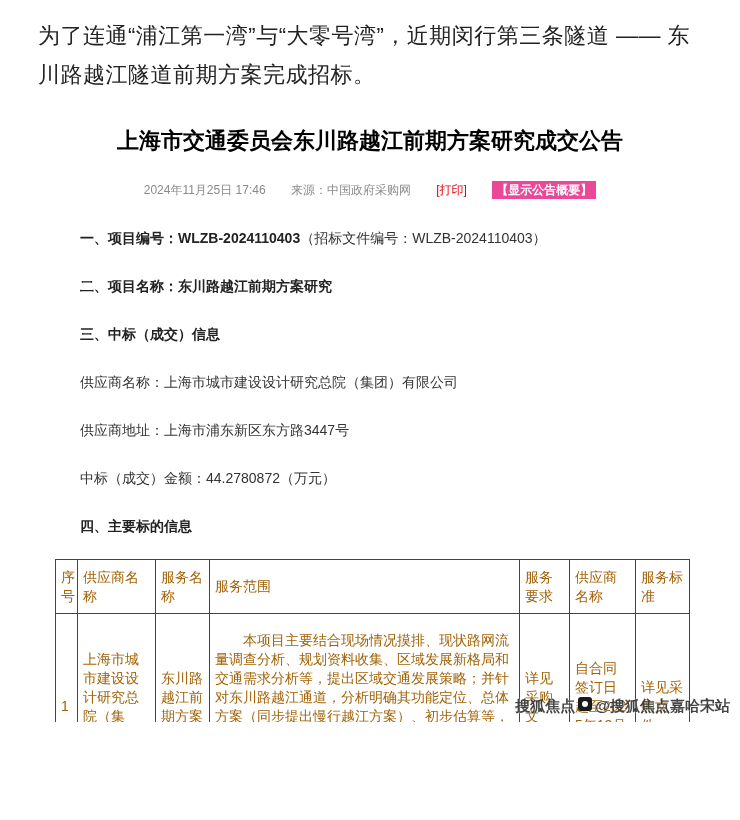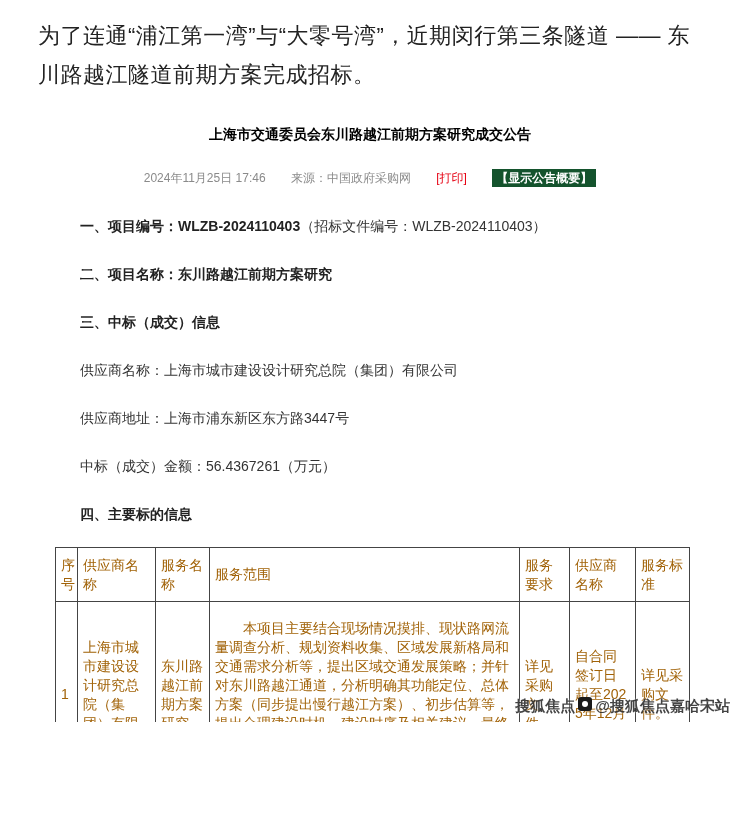--- a/index.html
+++ b/index.html
@@ -11,31 +11,31 @@
   }
   
   .intro {
     margin:0 38px; padding-top:16px;
     font-size:22px; line-height:39px; color:#222222;
     letter-spacing:0.5px;
   }
   
   .notice-title {
     margin-top:32px; text-align:center;
-    font-size:14px; font-weight:bold; color:#000000;
+    font-size:22px; font-weight:bold; color:#000000;
   }
   
   .meta {
     margin-top:26px; text-align:center;
     font-size:12px; color:#8a8a8a;
   }
   .meta .piece { margin:0 11px; }
   .meta .print { color:#e60012; cursor:pointer; }
   .meta .summary {
-    background:#14532d; color:#ffffff; font-weight:bold;
+    background:#ec4899; color:#ffffff; font-weight:bold;
     padding:2px 4px; cursor:pointer;
   }
   
   .content { margin:0 80px; }
   .line { margin:0; padding-top:30px; font-size:14px; color:#333333; line-height:18px; }
   .line .b { font-weight:bold; color:#222222; }
   .line .n { font-weight:normal; }
   
   table.award {
     border-collapse:collapse; table-layout:fixed;
@@ -103,21 +103,21 @@
     <p class="line">
       <span class="b">三、中标（成交）信息</span><span class="n"></span>
     </p>
     <p class="line">
       <span class="b"></span><span class="n">供应商名称：上海市城市建设设计研究总院（集团）有限公司</span>
     </p>
     <p class="line">
       <span class="b"></span><span class="n">供应商地址：上海市浦东新区东方路3447号</span>
     </p>
     <p class="line">
-      <span class="b"></span><span class="n">中标（成交）金额：56.4367261（万元）</span>
+      <span class="b"></span><span class="n">中标（成交）金额：44.2780872（万元）</span>
     </p>
     <p class="line">
       <span class="b">四、主要标的信息</span><span class="n"></span>
     </p>
   </div>
 
   <table class="award">
     <colgroup>
       <col style="width:22px">
         <col style="width:78px">

